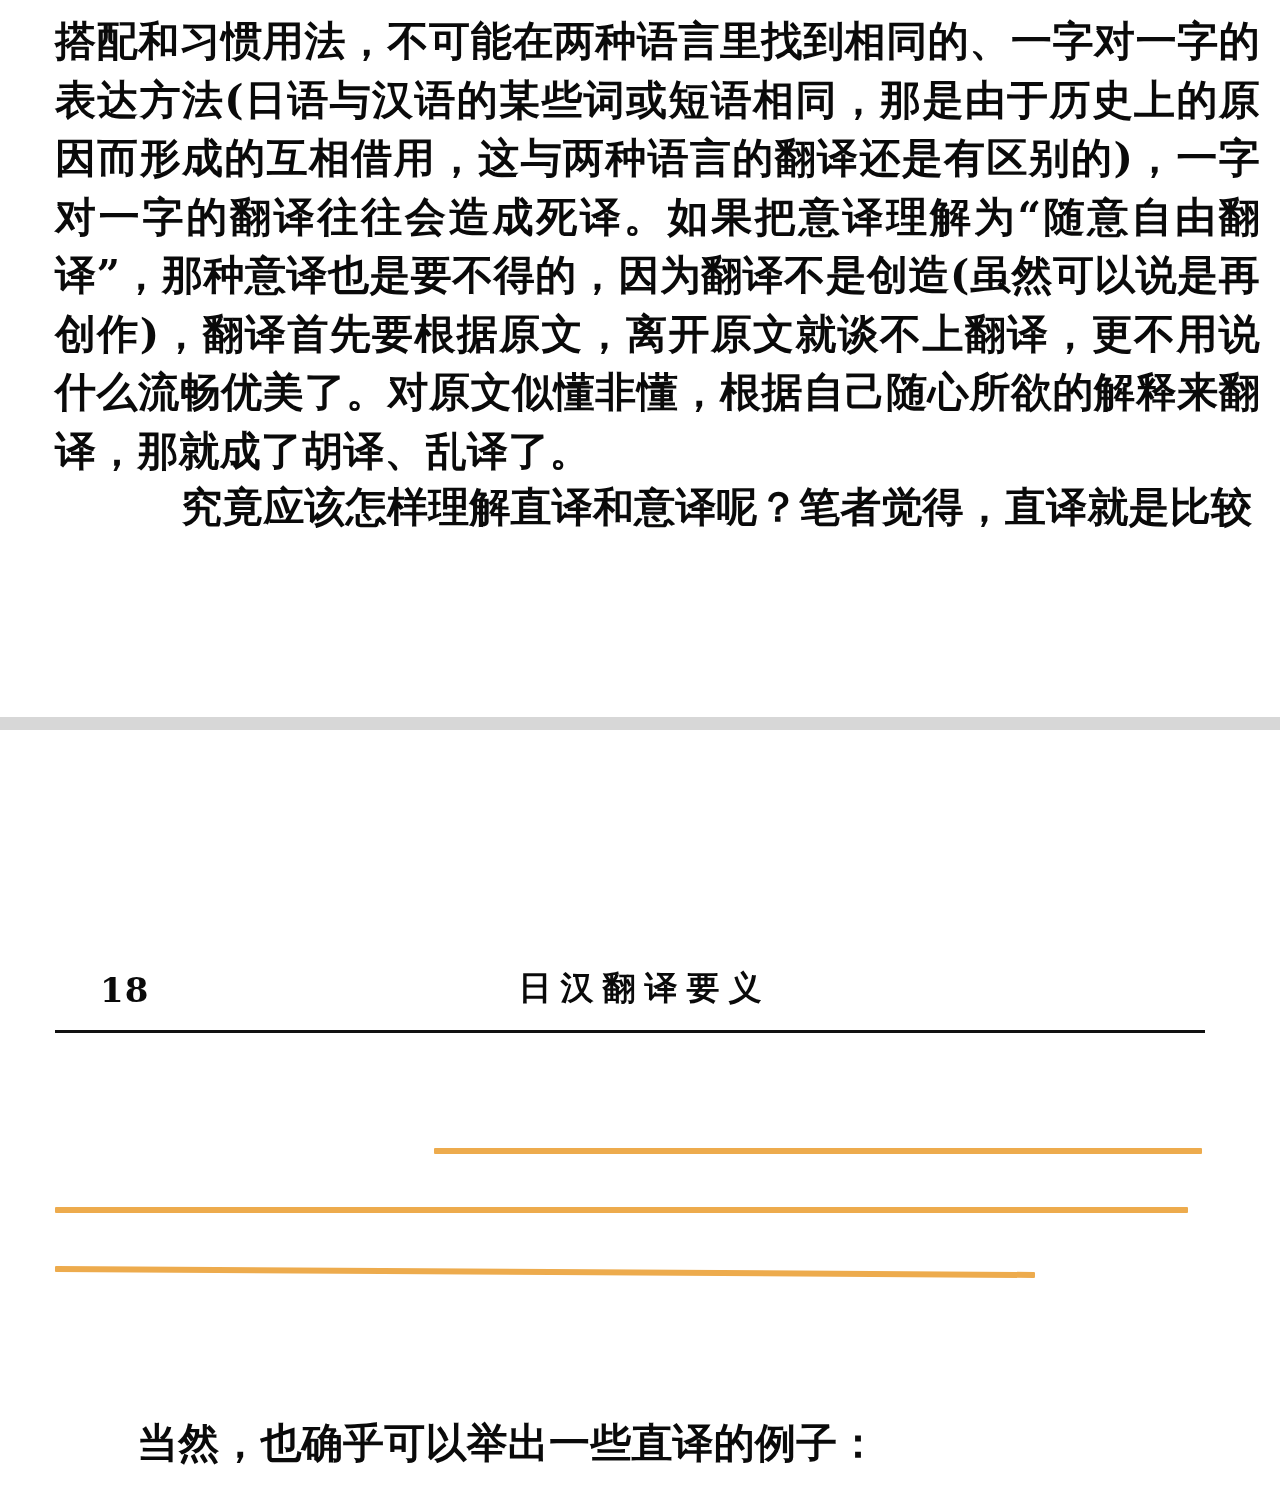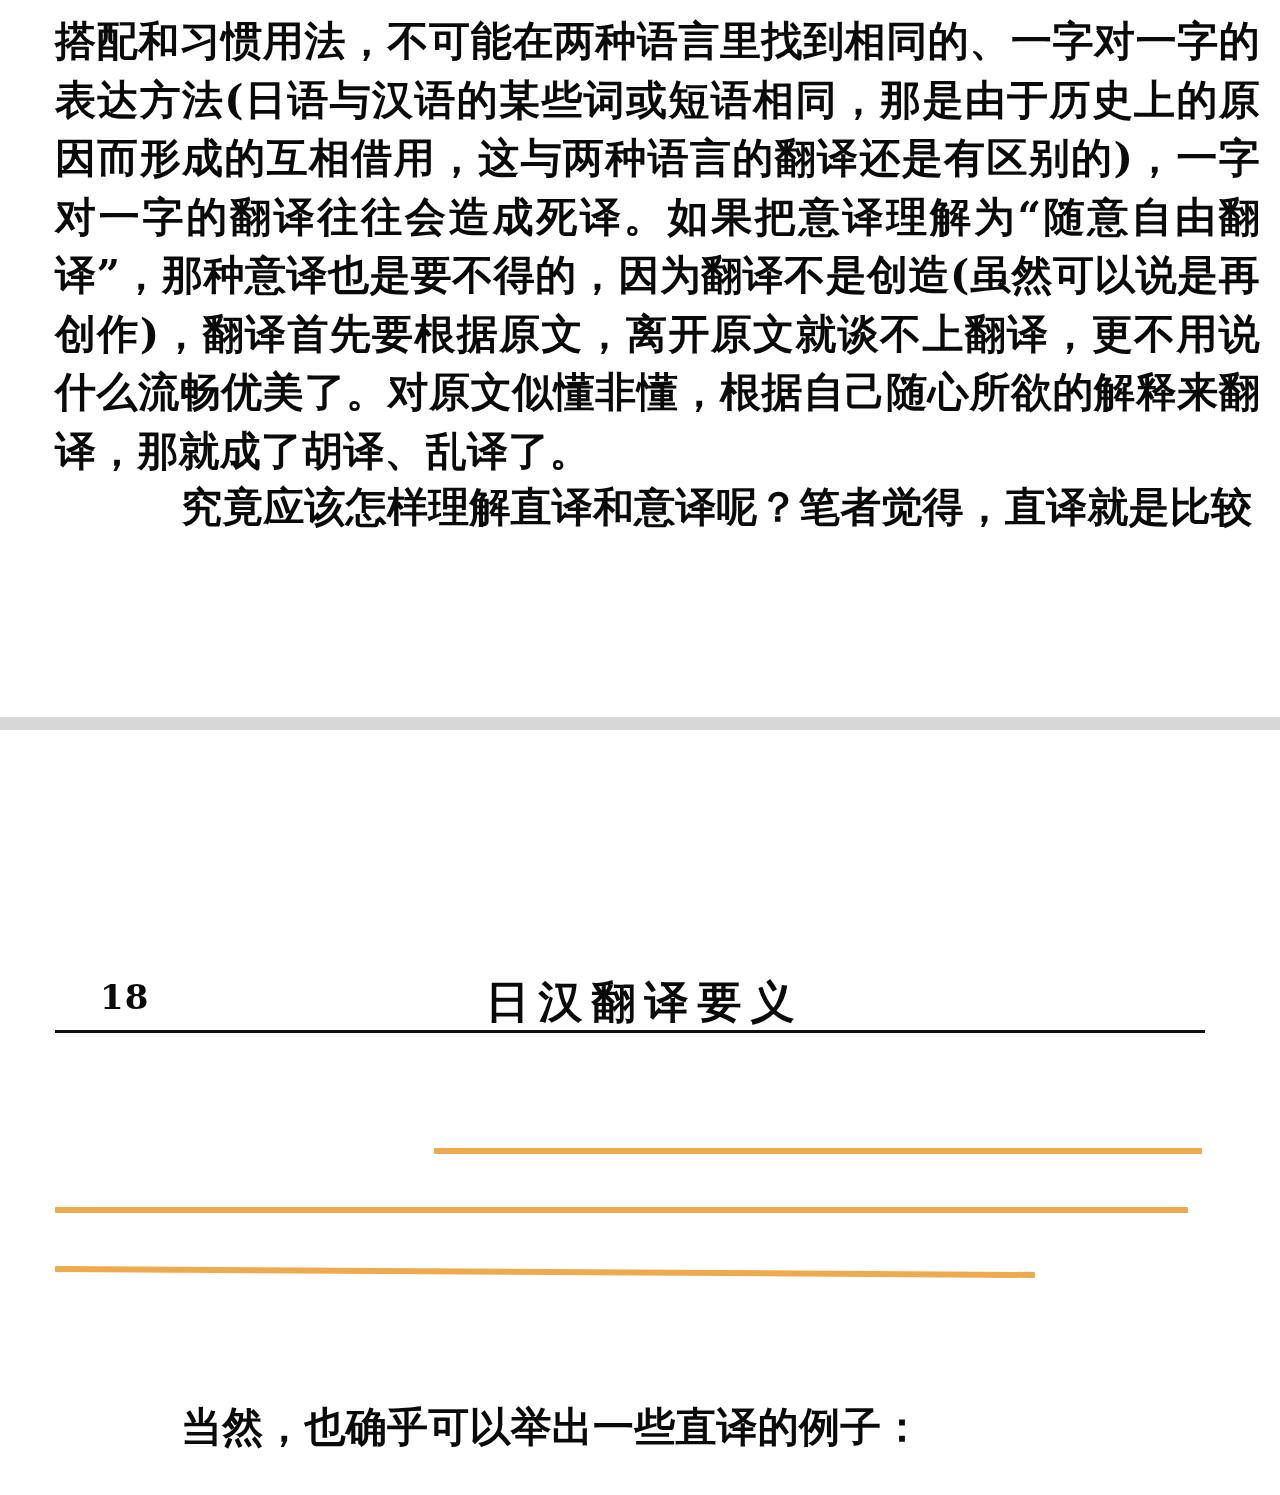--- a/index.html
+++ b/index.html
@@ -66,38 +66,37 @@
     background: #d7d7d7;
   }
 
   
   .running-head {
     position: absolute;
     top: 240px;
     left: 0;
     width: 1096px;
     height: 56px;
-    margin-top: 7px;
   }
   .running-head .folio {
     position: absolute;
     left: 100px;
     top: 0;
     font-size: 34px;
     font-weight: 700;
     letter-spacing: 1px;
     font-family: "DejaVu Serif", "Liberation Serif", serif;
   }
   .running-head .head-title {
     position: absolute;
     left: 0;
     top: -4px;
     width: 1280px;
     text-align: center;
-    font-size: 44px;
+    font-size: 33px;
     font-weight: 700;
     letter-spacing: 9px;
     text-indent: 9px;
     font-family: "DejaVu Serif", "Liberation Serif", serif;
   }
   .head-rule {
     position: absolute;
     top: 300px;
     left: 55px;
     width: 1150px;
@@ -107,24 +106,23 @@
 
   
   #p2-block {
     position: absolute;
     top: 345px;
     left: 0;
     right: 0;
   }
   #p2-indent {
     position: absolute;
-    top: 668px;
+    top: 684px;
     left: 0;
     right: 0;
-    margin-left: 44px;
   }
 
   
   .hl {
     position: absolute;
     height: 6px;
     border-radius: 1px;
   }
   #hl-1 { top: 418px; left: 434px; width: 768px; }
   #hl-2 { top: 477px; left: 55px;  width: 1133px; }

